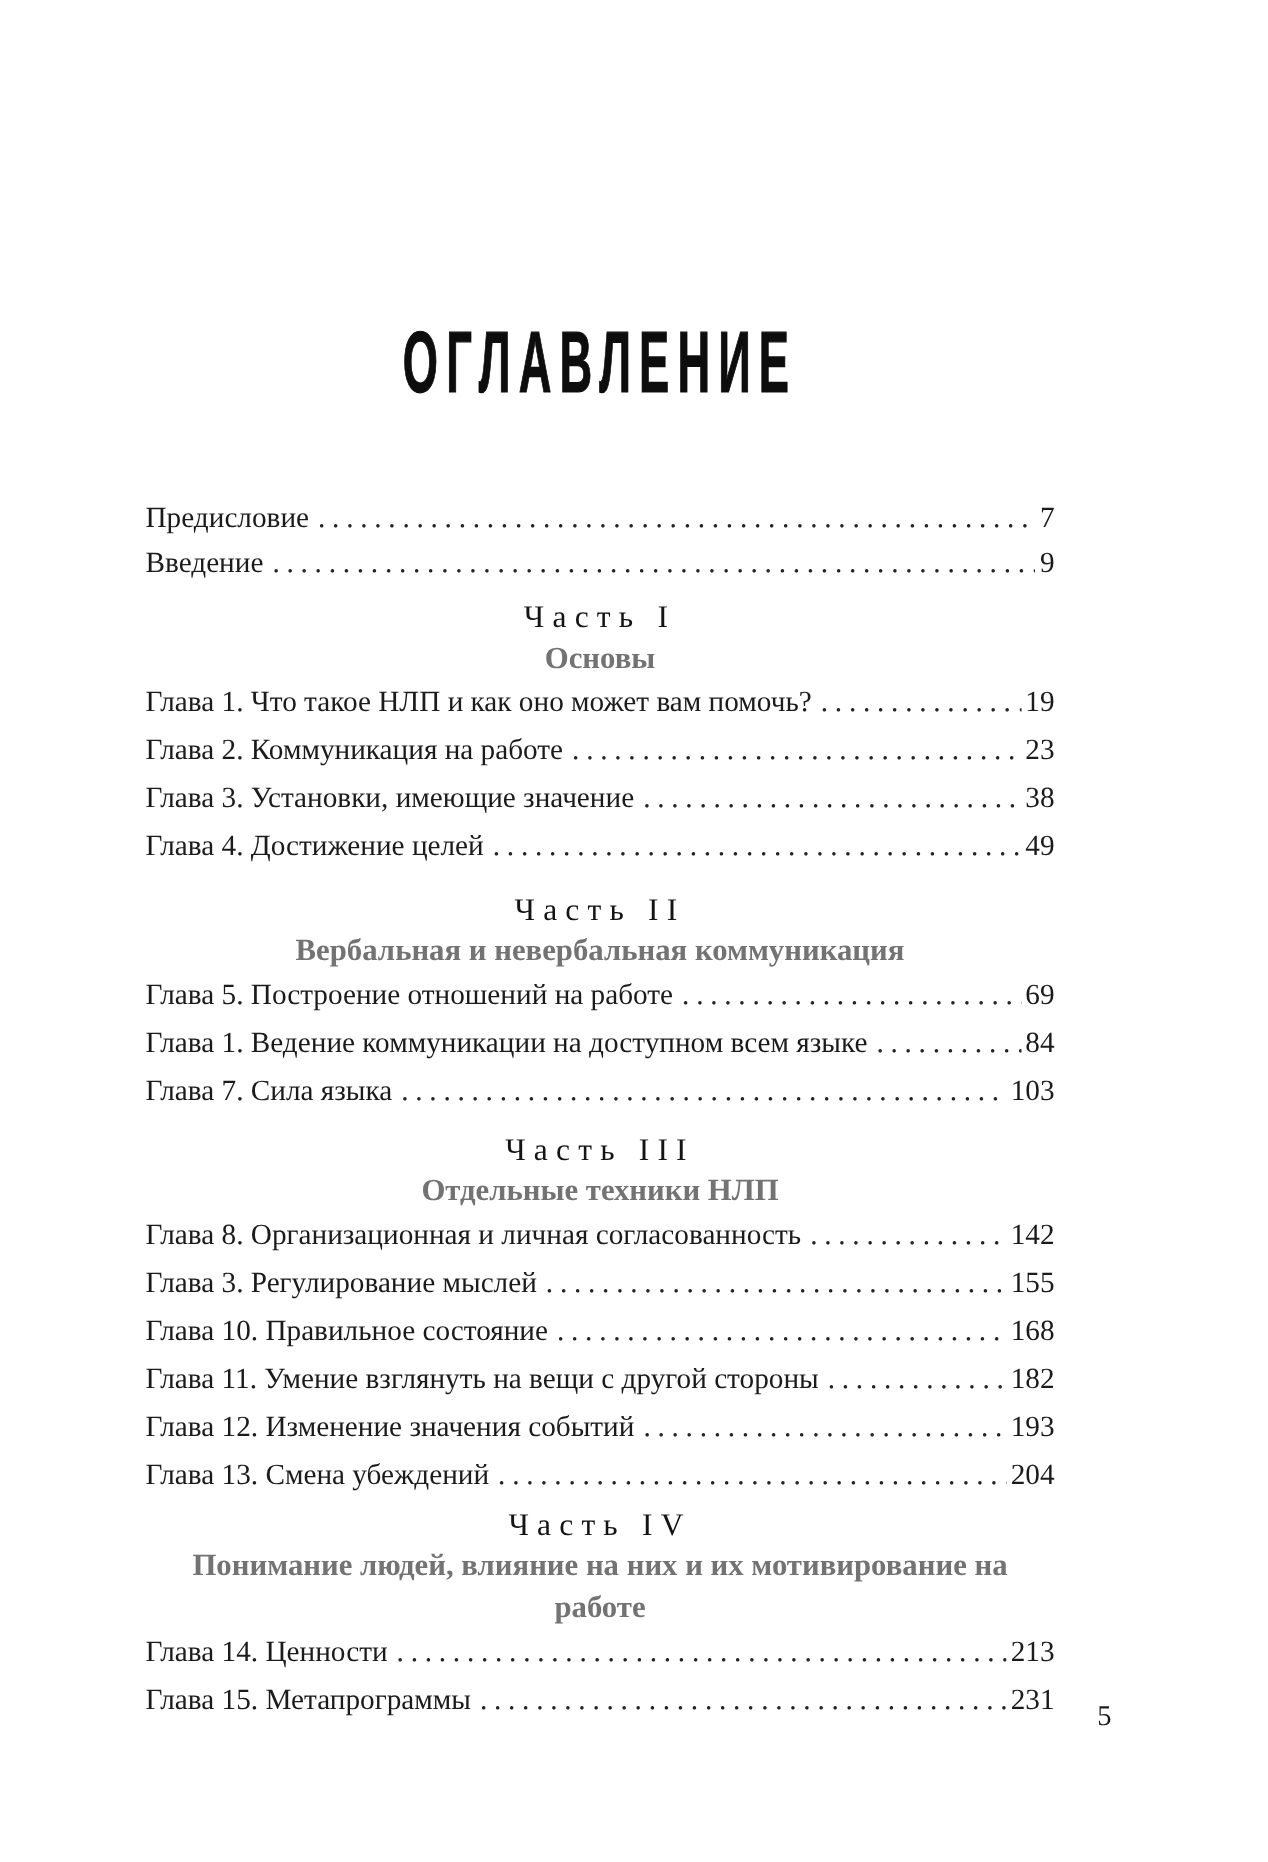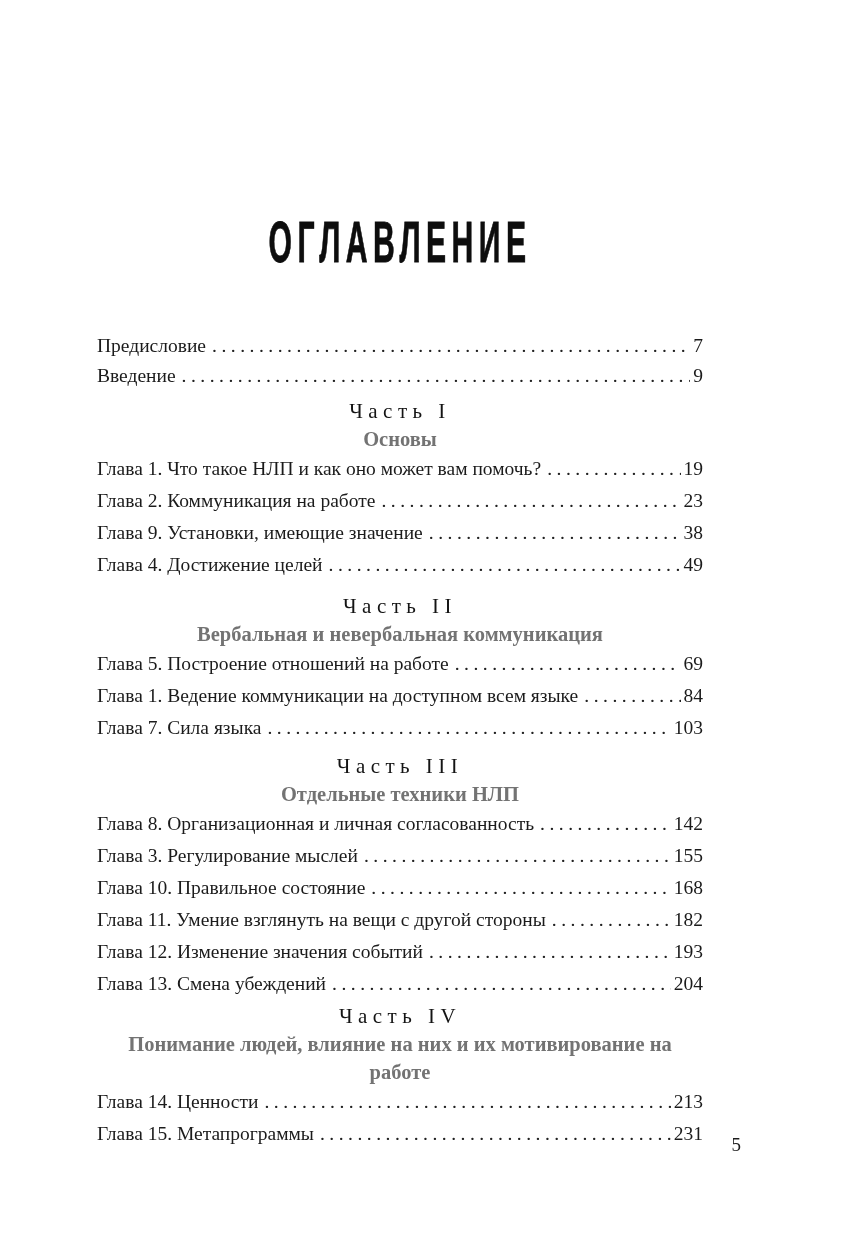--- a/index.html
+++ b/index.html
@@ -114,21 +114,21 @@
         <span class="toc-label">Глава 1. Что такое НЛП и как оно может вам помочь?</span>
         <span class="dots"></span>
         <span class="toc-page">19</span>
       </div>
       <div class="toc-row">
         <span class="toc-label">Глава 2. Коммуникация на работе</span>
         <span class="dots"></span>
         <span class="toc-page">23</span>
       </div>
       <div class="toc-row">
-        <span class="toc-label">Глава 9. Установки, имеющие значение</span>
+        <span class="toc-label">Глава 3. Установки, имеющие значение</span>
         <span class="dots"></span>
         <span class="toc-page">38</span>
       </div>
       <div class="toc-row">
         <span class="toc-label">Глава 4. Достижение целей</span>
         <span class="dots"></span>
         <span class="toc-page">49</span>
       </div>
     </div>
 

